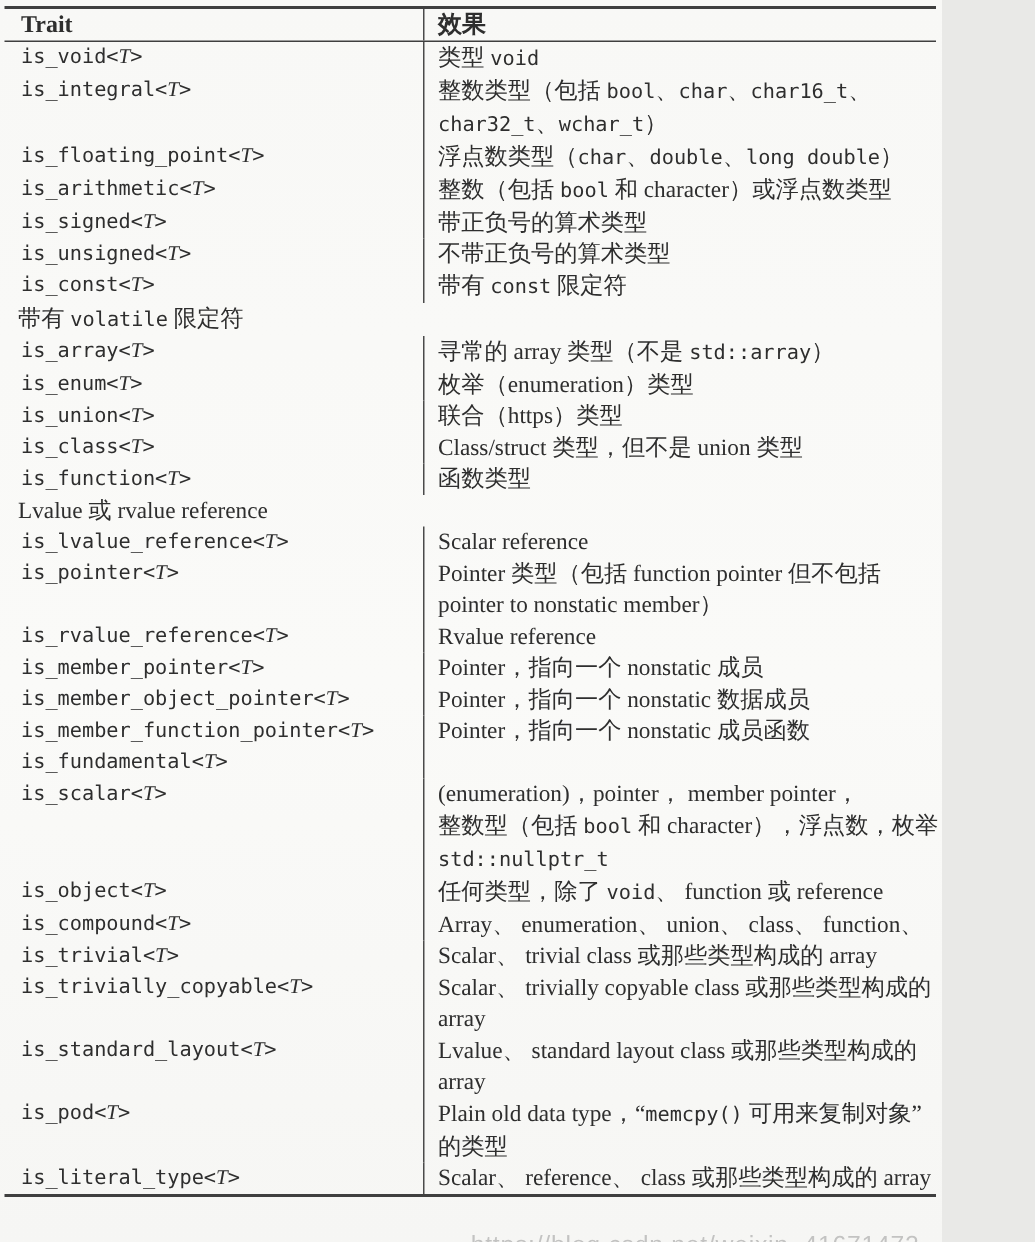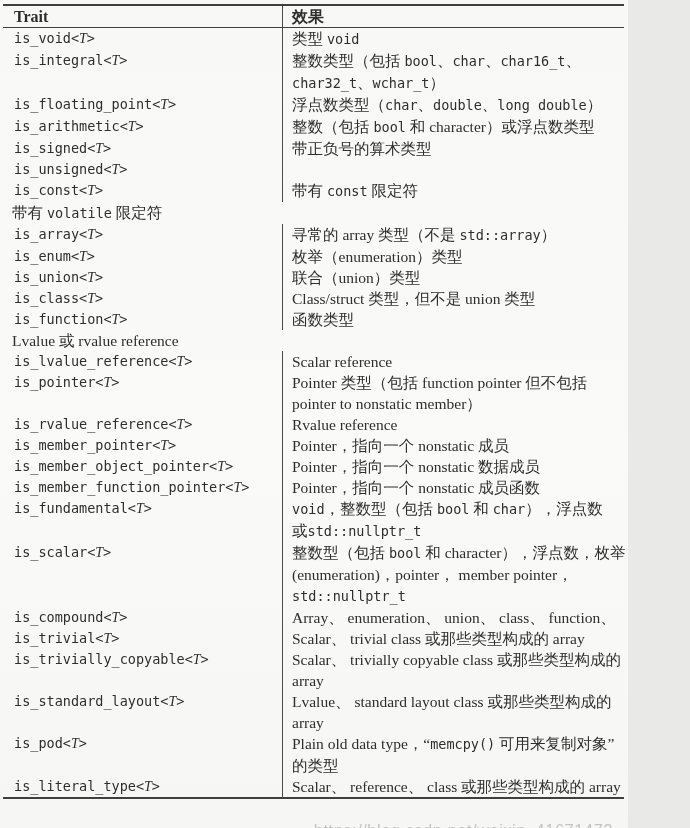--- a/index.html
+++ b/index.html
@@ -96,20 +96,23 @@
           </div>
         </div>
         <div class="trow">
           <div class="cell trait"><span class="cd">is_signed&lt;</span><span class="tparam">T</span><span class="cd">&gt;</span></div>
           <div class="cell effect">
             <div class="line"><span class="tx">带正负号的算术类型</span></div>
           </div>
         </div>
         <div class="trow">
           <div class="cell trait"><span class="cd">is_unsigned&lt;</span><span class="tparam">T</span><span class="cd">&gt;</span></div>
+          <div class="cell effect">
+            <div class="line"><span class="tx">不带正负号的算术类型</span></div>
+          </div>
         </div>
         <div class="trow">
           <div class="cell trait"><span class="cd">is_const&lt;</span><span class="tparam">T</span><span class="cd">&gt;</span></div>
           <div class="cell effect">
             <div class="line"><span class="tx">带有 </span><span class="cd">const</span><span class="tx"> 限定符</span></div>
           </div>
         </div>
         <div class="trow">
           <div class="cell effect">
             <div class="line"><span class="tx">带有 </span><span class="cd">volatile</span><span class="tx"> 限定符</span></div>
@@ -123,21 +126,21 @@
         </div>
         <div class="trow">
           <div class="cell trait"><span class="cd">is_enum&lt;</span><span class="tparam">T</span><span class="cd">&gt;</span></div>
           <div class="cell effect">
             <div class="line"><span class="tx">枚举（enumeration）类型</span></div>
           </div>
         </div>
         <div class="trow">
           <div class="cell trait"><span class="cd">is_union&lt;</span><span class="tparam">T</span><span class="cd">&gt;</span></div>
           <div class="cell effect">
-            <div class="line"><span class="tx">联合（union）类型</span></div>
+            <div class="line"><span class="tx">联合（https）类型</span></div>
           </div>
         </div>
         <div class="trow">
           <div class="cell trait"><span class="cd">is_class&lt;</span><span class="tparam">T</span><span class="cd">&gt;</span></div>
           <div class="cell effect">
             <div class="line"><span class="tx">Class/struct 类型，但不是 union 类型</span></div>
           </div>
         </div>
         <div class="trow">
           <div class="cell trait"><span class="cd">is_function&lt;</span><span class="tparam">T</span><span class="cd">&gt;</span></div>
@@ -182,31 +185,33 @@
           </div>
         </div>
         <div class="trow">
           <div class="cell trait"><span class="cd">is_member_function_pointer&lt;</span><span class="tparam">T</span><span class="cd">&gt;</span></div>
           <div class="cell effect">
             <div class="line"><span class="tx">Pointer，指向一个 nonstatic 成员函数</span></div>
           </div>
         </div>
         <div class="trow">
           <div class="cell trait"><span class="cd">is_fundamental&lt;</span><span class="tparam">T</span><span class="cd">&gt;</span></div>
-          <div class="cell effect">
-            <div class="line"><span class="cd">void</span><span class="tx">，整数型（包括 </span><span class="cd">bool</span><span class="tx"> 和 </span><span class="cd">char</span><span class="tx">），浮点数</span></div>
-            <div class="line"><span class="tx">或</span><span class="cd">std::nullptr_t</span></div>
-          </div>
         </div>
         <div class="trow">
           <div class="cell trait"><span class="cd">is_scalar&lt;</span><span class="tparam">T</span><span class="cd">&gt;</span></div>
           <div class="cell effect">
+            <div class="line"><span class="tx">(enumeration)，pointer， member pointer，</span></div>
             <div class="line"><span class="tx">整数型（包括 </span><span class="cd">bool</span><span class="tx"> 和 character），浮点数，枚举</span></div>
-            <div class="line"><span class="tx">(enumeration)，pointer， member pointer，</span></div>
             <div class="line"><span class="cd">std::nullptr_t</span></div>
+          </div>
+        </div>
+        <div class="trow">
+          <div class="cell trait"><span class="cd">is_object&lt;</span><span class="tparam">T</span><span class="cd">&gt;</span></div>
+          <div class="cell effect">
+            <div class="line"><span class="tx">任何类型，除了 </span><span class="cd">void</span><span class="tx">、 function 或 reference</span></div>
           </div>
         </div>
         <div class="trow">
           <div class="cell trait"><span class="cd">is_compound&lt;</span><span class="tparam">T</span><span class="cd">&gt;</span></div>
           <div class="cell effect">
             <div class="line"><span class="tx">Array、 enumeration、 union、 class、 function、</span></div>
           </div>
         </div>
         <div class="trow">
           <div class="cell trait"><span class="cd">is_trivial&lt;</span><span class="tparam">T</span><span class="cd">&gt;</span></div>

